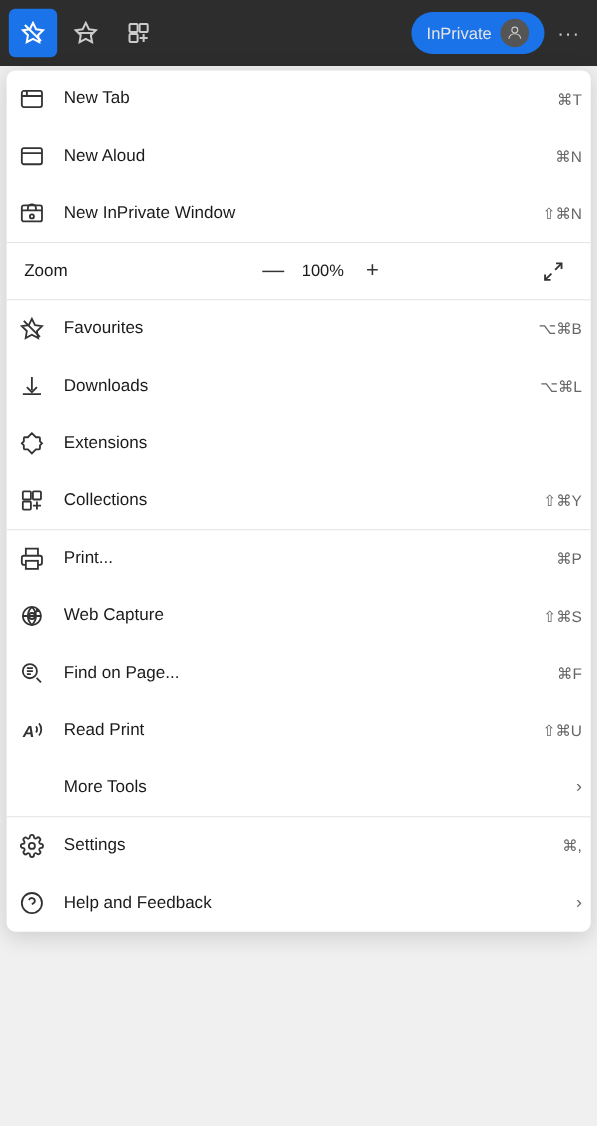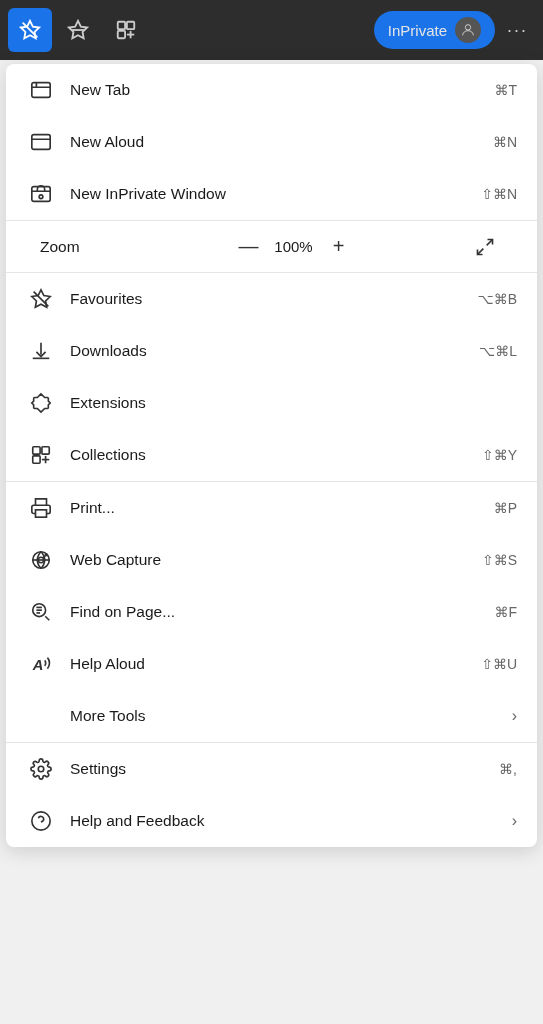--- a/index.html
+++ b/index.html
@@ -97,21 +97,21 @@
       border-bottom: 1px solid #e5e5e5;
     }
 
     .menu-section:last-child {
       border-bottom: none;
     }
 
     .menu-item {
       display: flex;
       align-items: center;
-      padding: 0 20px;
+      padding: 0 8px;
       height: 52px;
       cursor: pointer;
       position: relative;
     }
 
     .menu-item-icon {
       width: 30px;
       height: 30px;
       display: flex;
       align-items: center;
@@ -143,21 +143,21 @@
     .menu-item-arrow {
       font-size: 16px;
       color: #666;
       margin-left: 8px;
     }
 
     
     .zoom-row {
       display: flex;
       align-items: center;
-      padding: 0 34px;
+      padding: 0 16px;
       height: 52px;
       border-bottom: 1px solid #e5e5e5;
     }
 
     .zoom-label {
       font-size: 15.5px;
       color: #1a1a1a;
       width: 80px;
     }
 
@@ -391,21 +391,21 @@
       <span class="menu-item-shortcut kbd">⌘F</span>
     </div>
     <div class="menu-item">
       <div class="menu-item-icon">
         <svg viewBox="0 0 24 24">
           <text x="3" y="19" font-size="16" fill="#333" stroke="none" font-style="italic" font-weight="bold">A</text>
           <path d="M16 8c1.5 1.5 1.5 4.5 0 6" stroke="#333" stroke-width="1.8" fill="none"></path>
           <path d="M19 5c3 3 3 9 0 12" stroke="#333" stroke-width="1.8" fill="none"></path>
         </svg>
       </div>
-      <span class="menu-item-label">Help Aloud</span>
+      <span class="menu-item-label">Read Print</span>
       <span class="menu-item-shortcut kbd">⇧⌘U</span>
     </div>
     <div class="menu-item">
       <div class="menu-item-icon">
         
       </div>
       <span class="menu-item-label">More Tools</span>
       <span class="menu-item-arrow">›</span>
     </div>
   </div>

